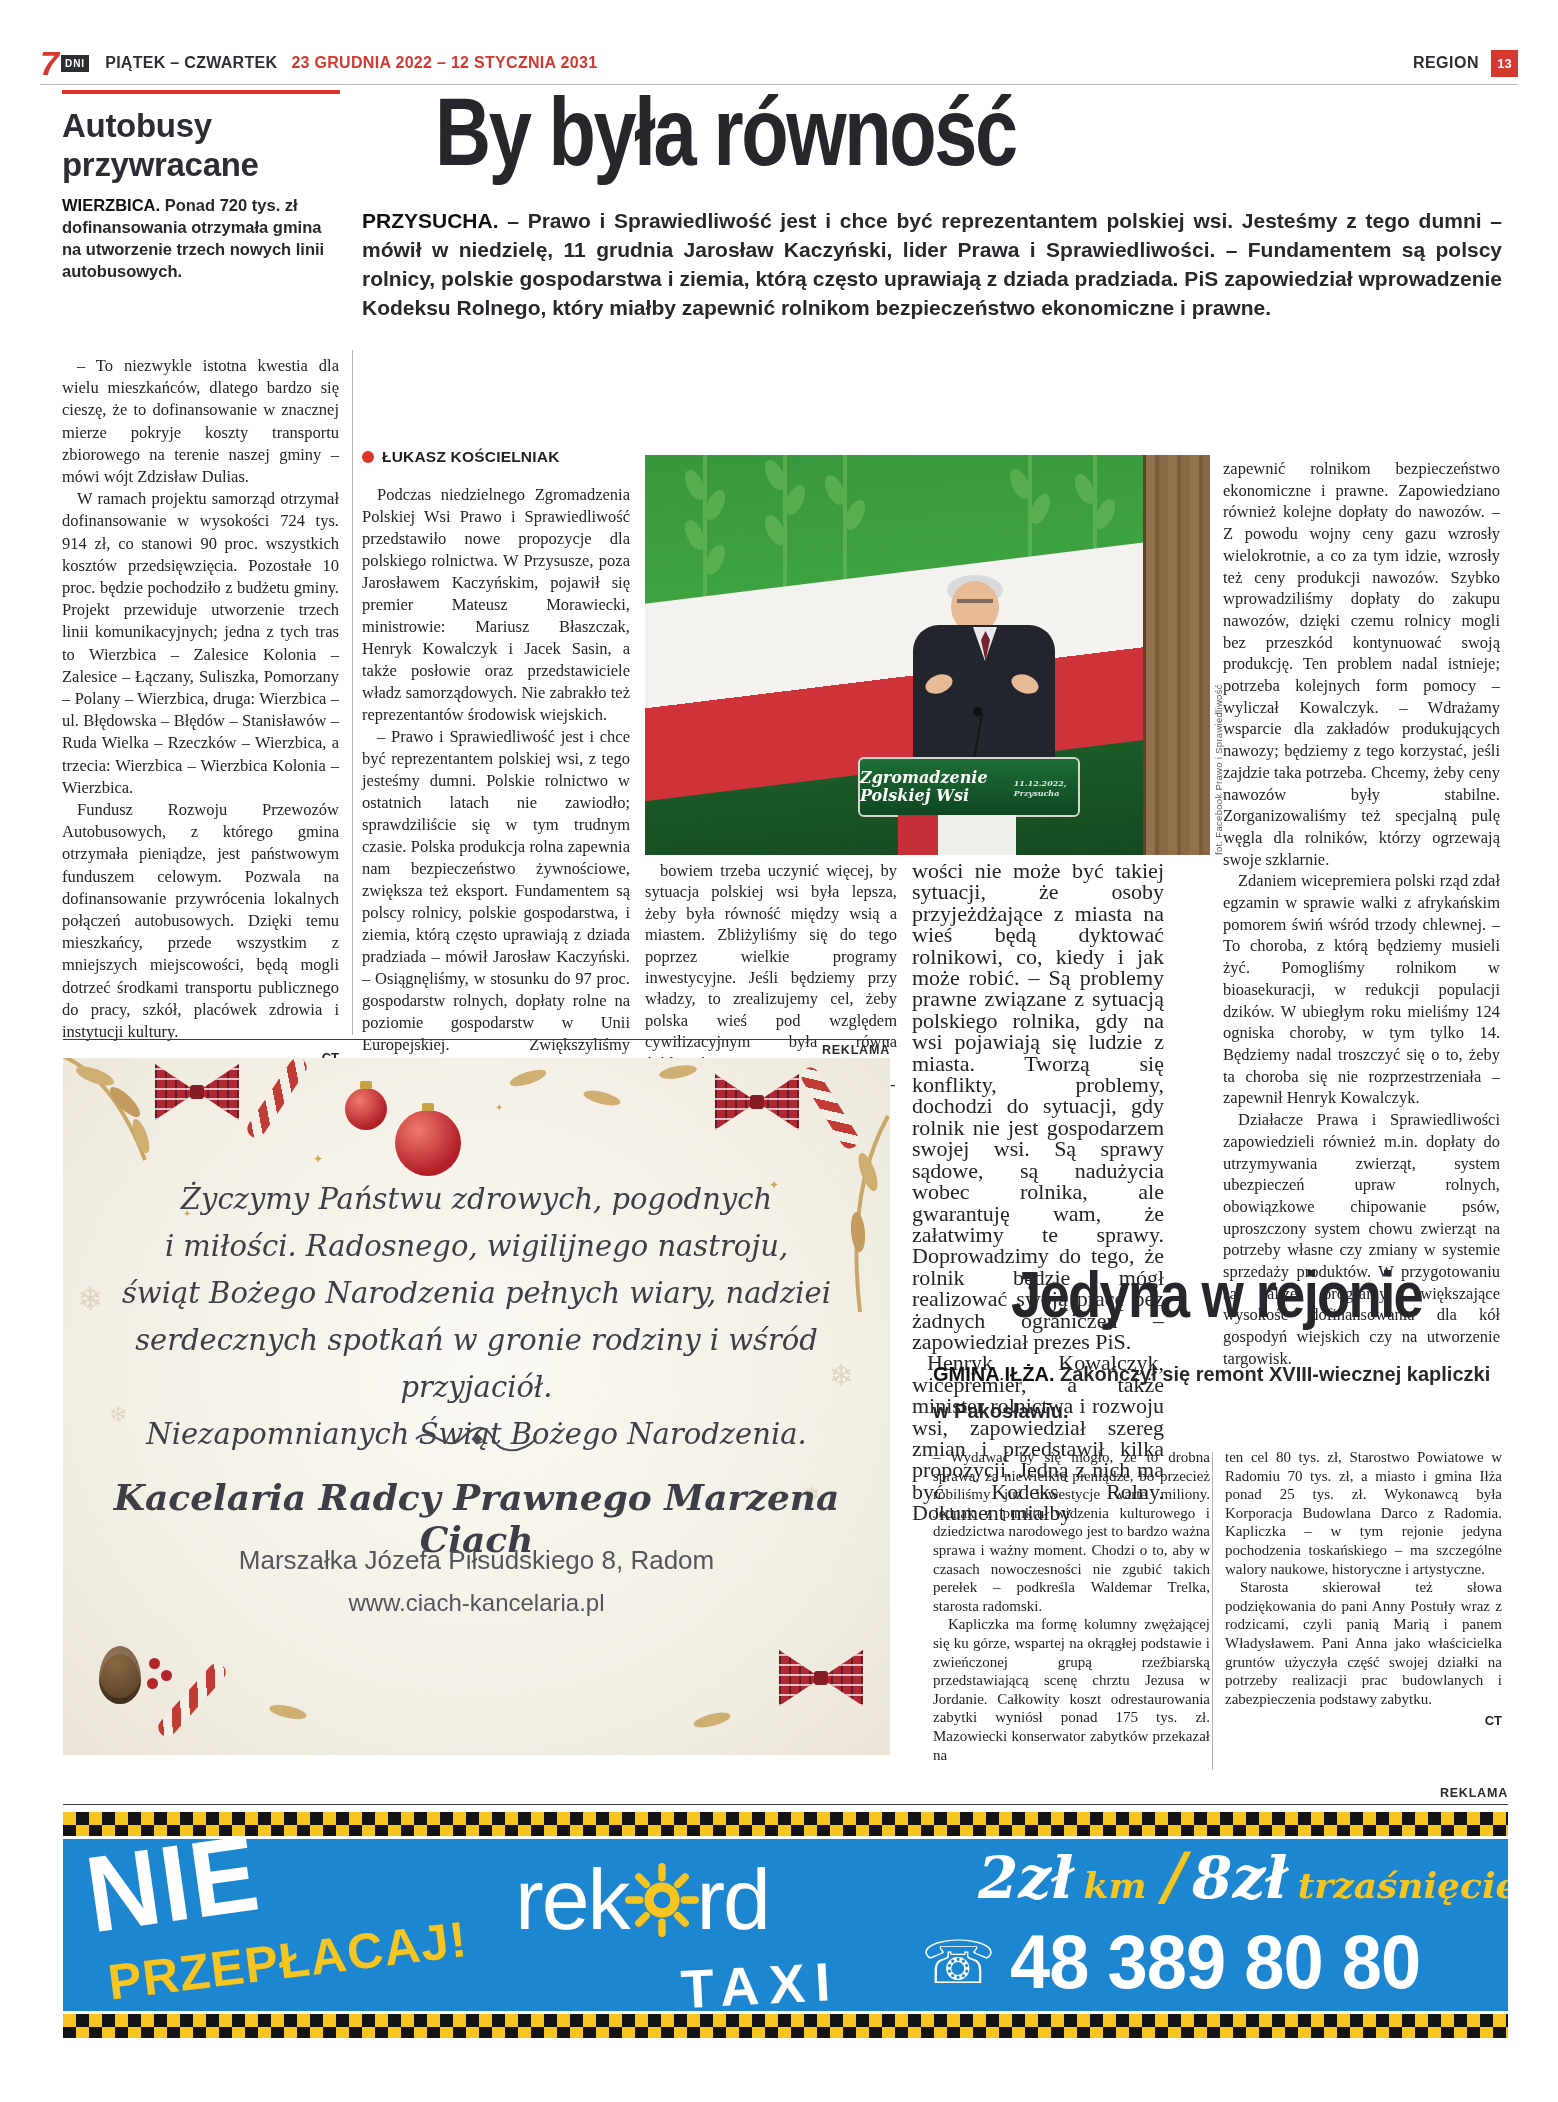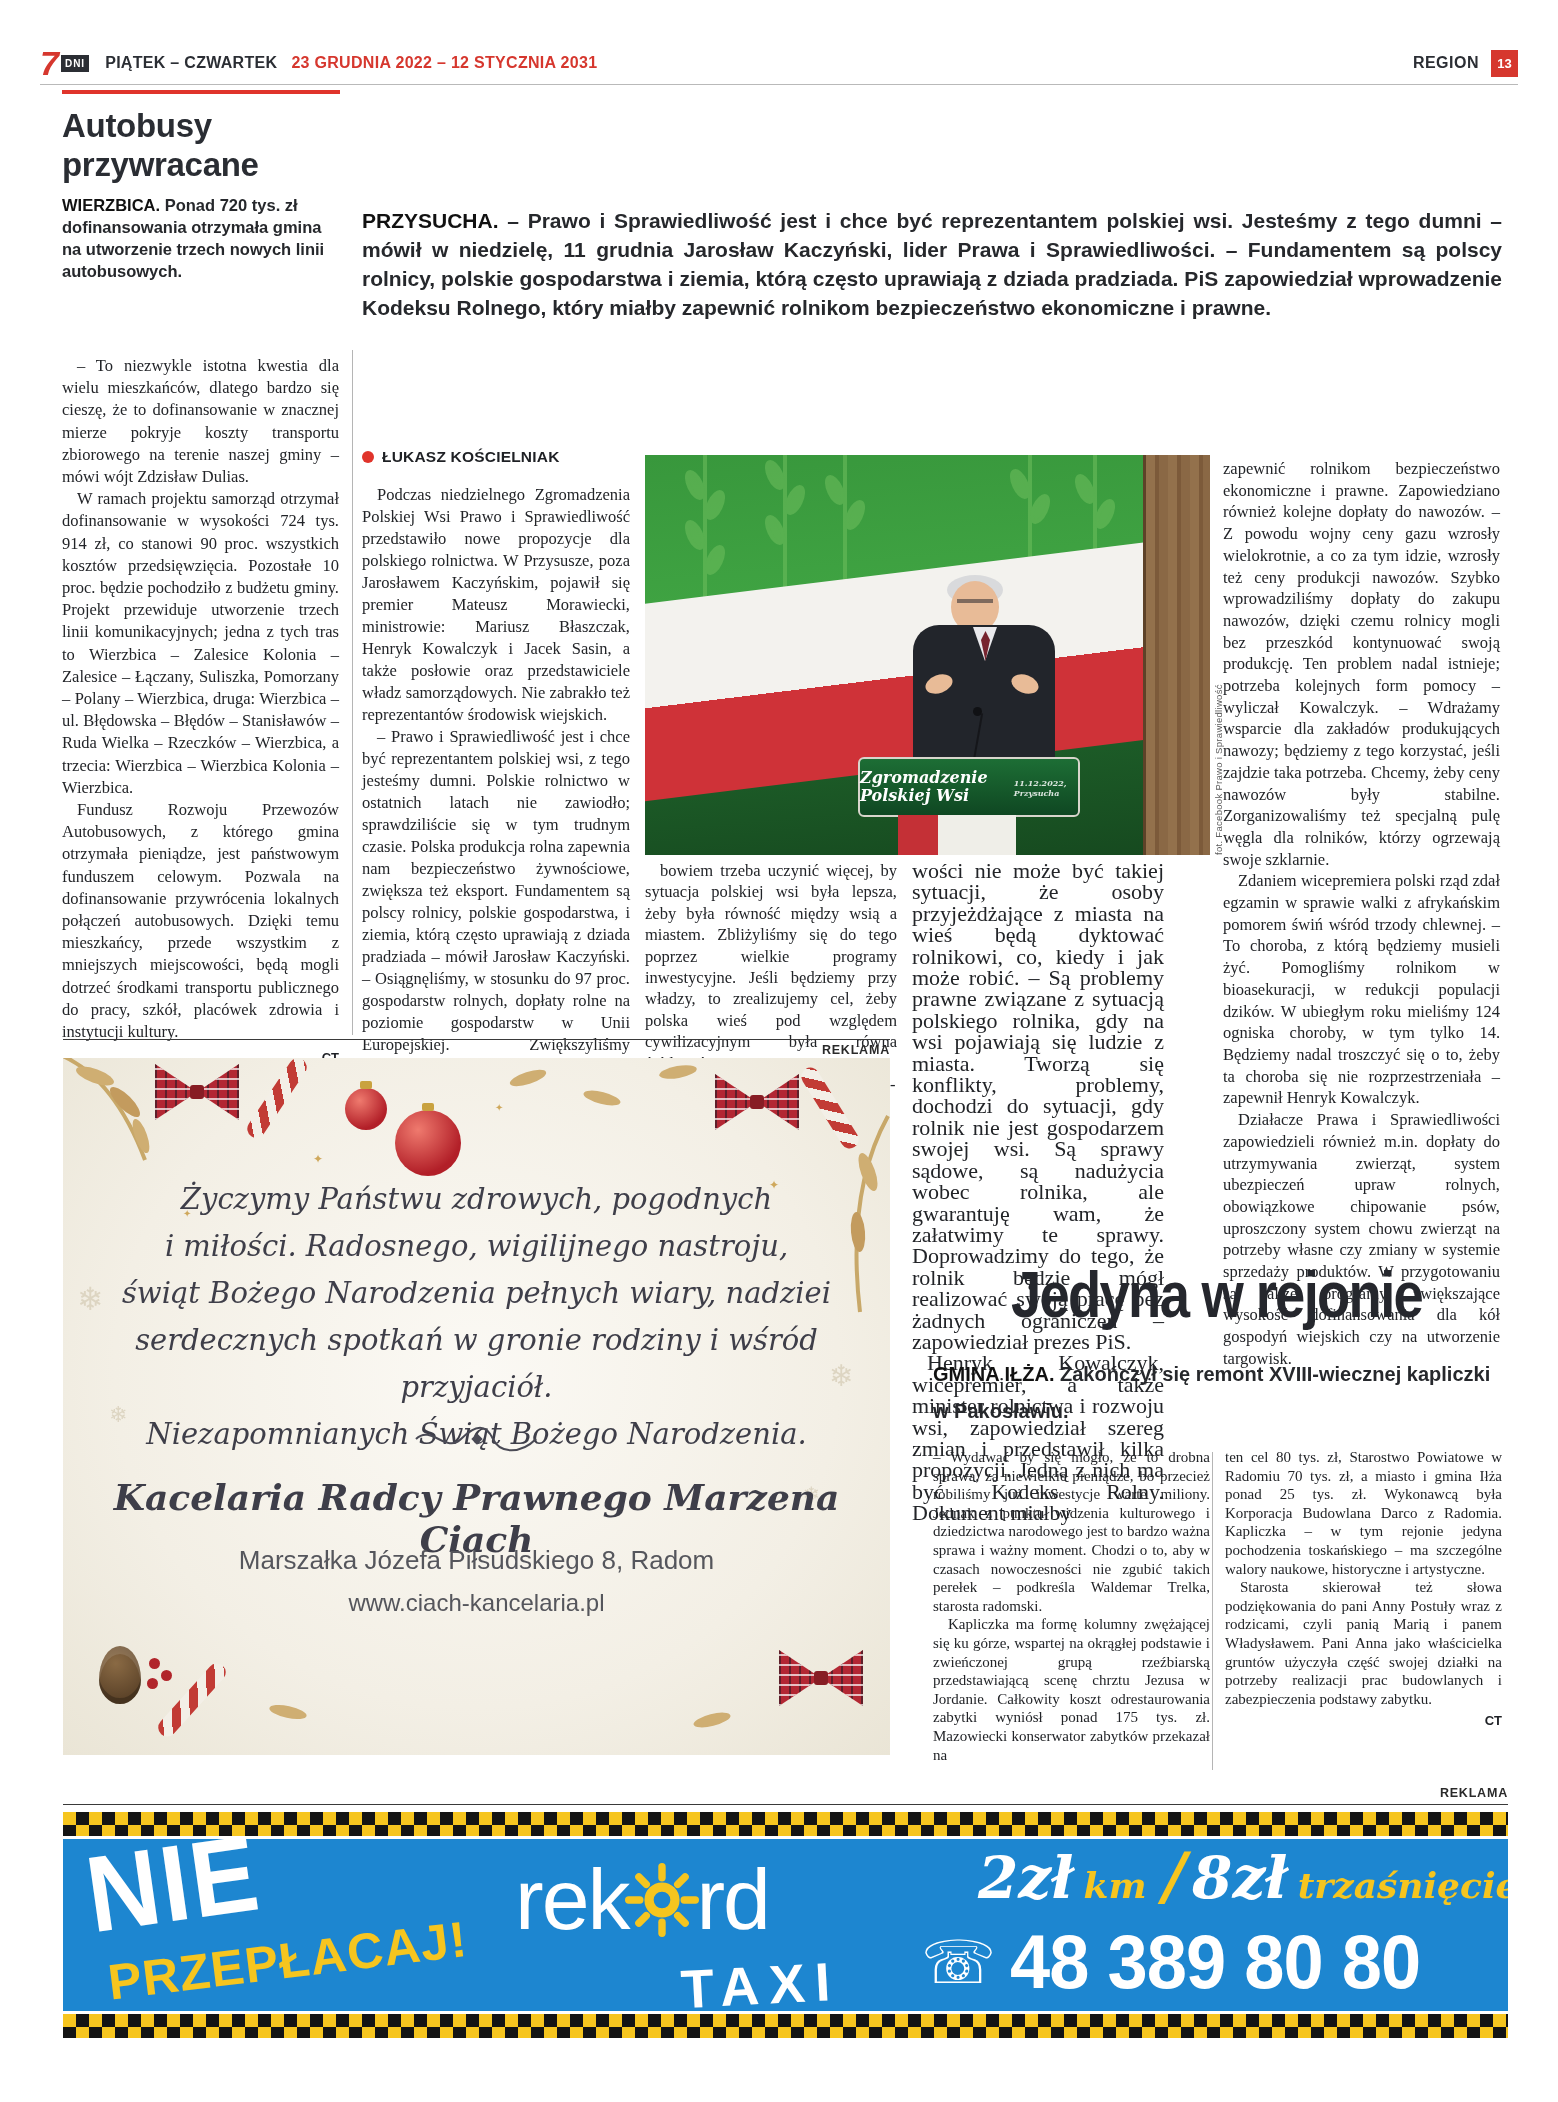--- a/index.html
+++ b/index.html
@@ -164,20 +164,23 @@
     <span>Ponad 720 tys. zł dofinansowania otrzymała gmina na utworzenie trzech nowych linii autobusowych.</span>
   </div>
   <div class="sb-body serifbody">
     <p>– To niezwykle istotna kwestia dla wielu mieszkańców, dlatego bardzo się cieszę, że to dofinansowanie w znacznej mierze pokryje koszty transportu zbiorowego na terenie naszej gminy – mówi wójt Zdzisław Dulias.</p>
     <p>W ramach projektu samorząd otrzymał dofinansowanie w wysokości 724 tys. 914 zł, co stanowi 90 proc. wszystkich kosztów przedsięwzięcia. Pozostałe 10 proc. będzie pochodziło z budżetu gminy. Projekt przewiduje utworzenie trzech linii komunikacyjnych; jedna z tych tras to Wierzbica – Zalesice Kolonia – Zalesice – Łączany, Suliszka, Pomorzany – Polany – Wierzbica, druga: Wierzbica – ul. Błędowska – Błędów – Stanisławów – Ruda Wielka – Rzeczków – Wierzbica, a trzecia: Wierzbica – Wierzbica Kolonia – Wierzbica.</p>
     <p>Fundusz Rozwoju Przewozów Autobusowych, z którego gmina otrzymała pieniądze, jest państwowym funduszem celowym. Pozwala na dofinansowanie przywrócenia lokalnych połączeń autobusowych. Dzięki temu mieszkańcy, przede wszystkim z mniejszych miejscowości, będą mogli dotrzeć środkami transportu publicznego do pracy, szkół, placówek zdrowia i instytucji kultury.</p>
     <div class="sig">CT</div>
   </div>
   <div class="vrule" style="left:352px;top:350px;height:685px;"></div>
 
+  <div class="main-title">
+    <span>By była równość</span>
+  </div>
   <div class="main-lead">
     <span class="loc">PRZYSUCHA.</span>
     <span>– Prawo i Sprawiedliwość jest i chce być reprezentantem polskiej wsi. Jesteśmy z tego dumni – mówił w niedzielę, 11 grudnia Jarosław Kaczyński, lider Prawa i Sprawiedliwości. – Fundamentem są polscy rolnicy, polskie gospodarstwa i ziemia, którą często uprawiają z dziada pradziada. PiS zapowiedział wprowadzenie Kodeksu Rolnego, który miałby zapewnić rolnikom bezpieczeństwo ekonomiczne i prawne.</span>
   </div>
   <div class="byline">
     <span class="byline-dot"></span>
     <span class="byline-name">ŁUKASZ KOŚCIELNIAK</span>
   </div>
 
   <div class="m-col1 serifbody">

